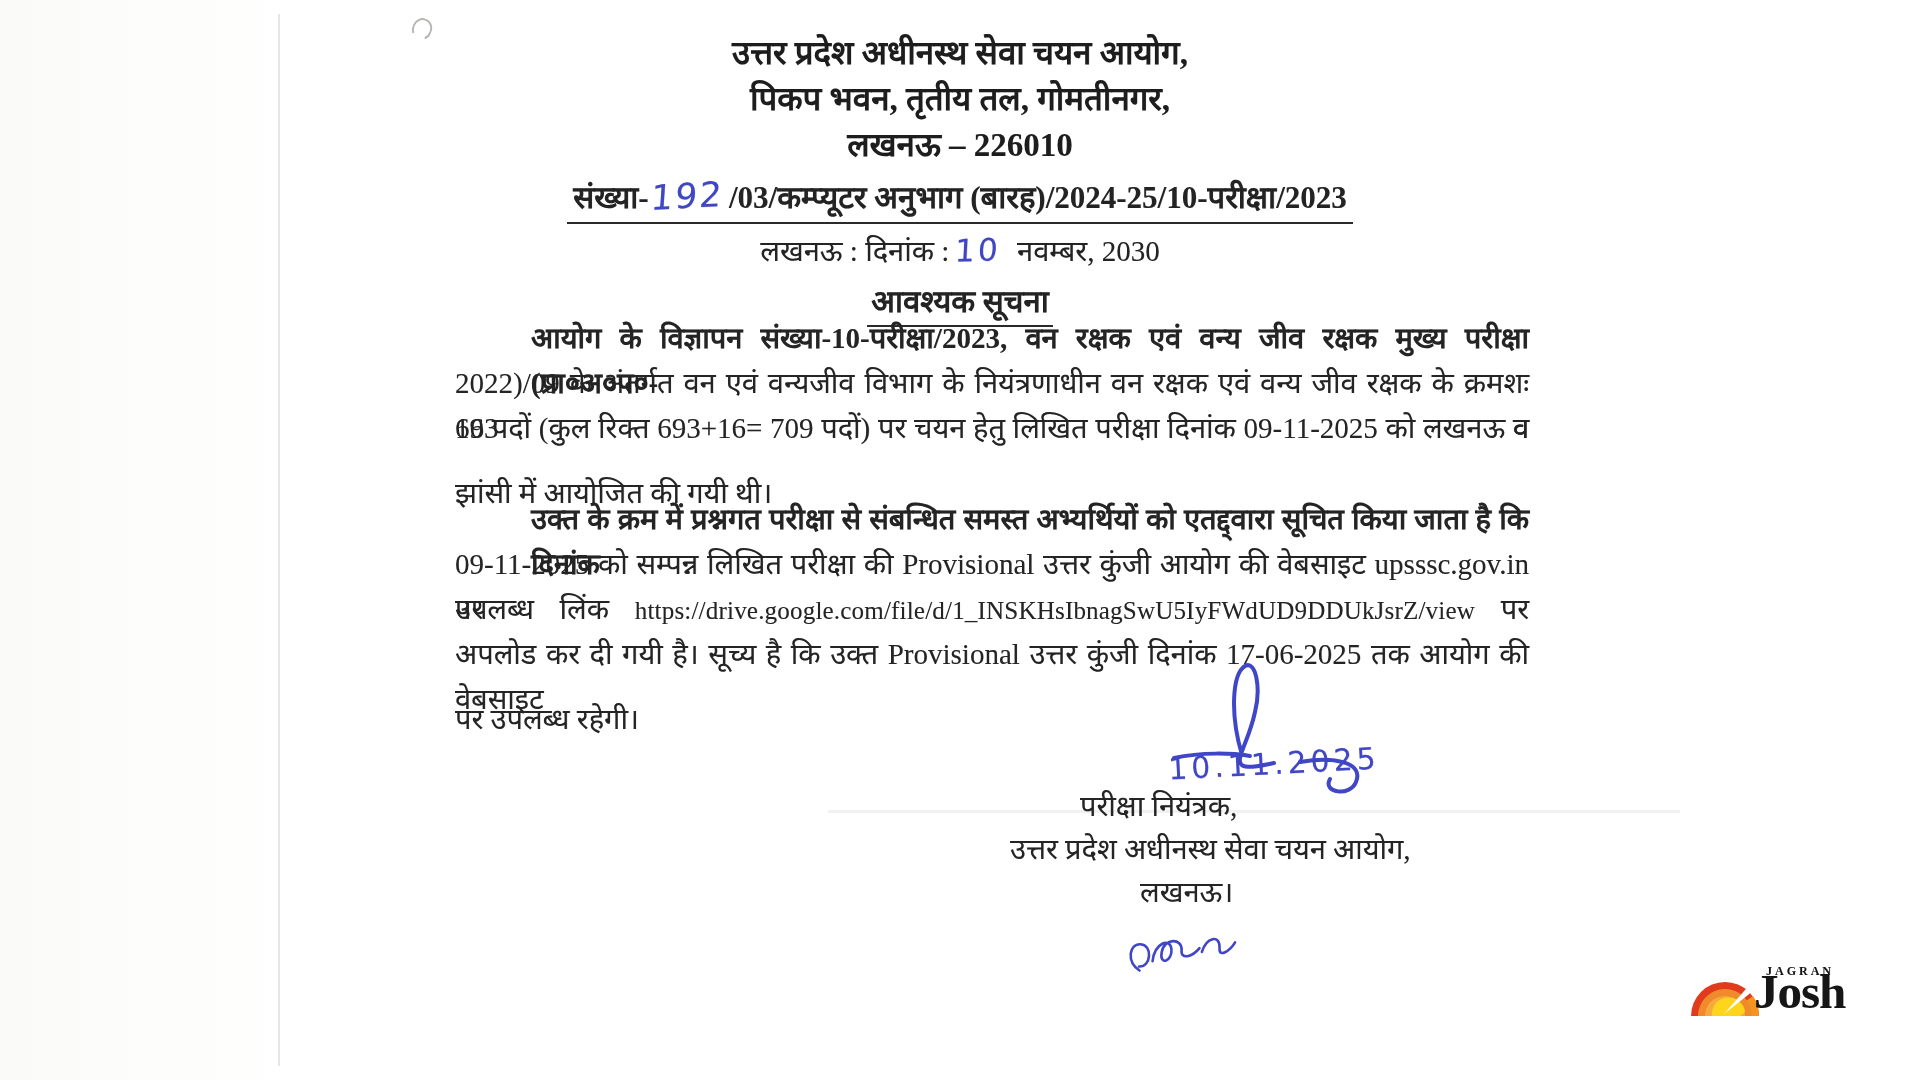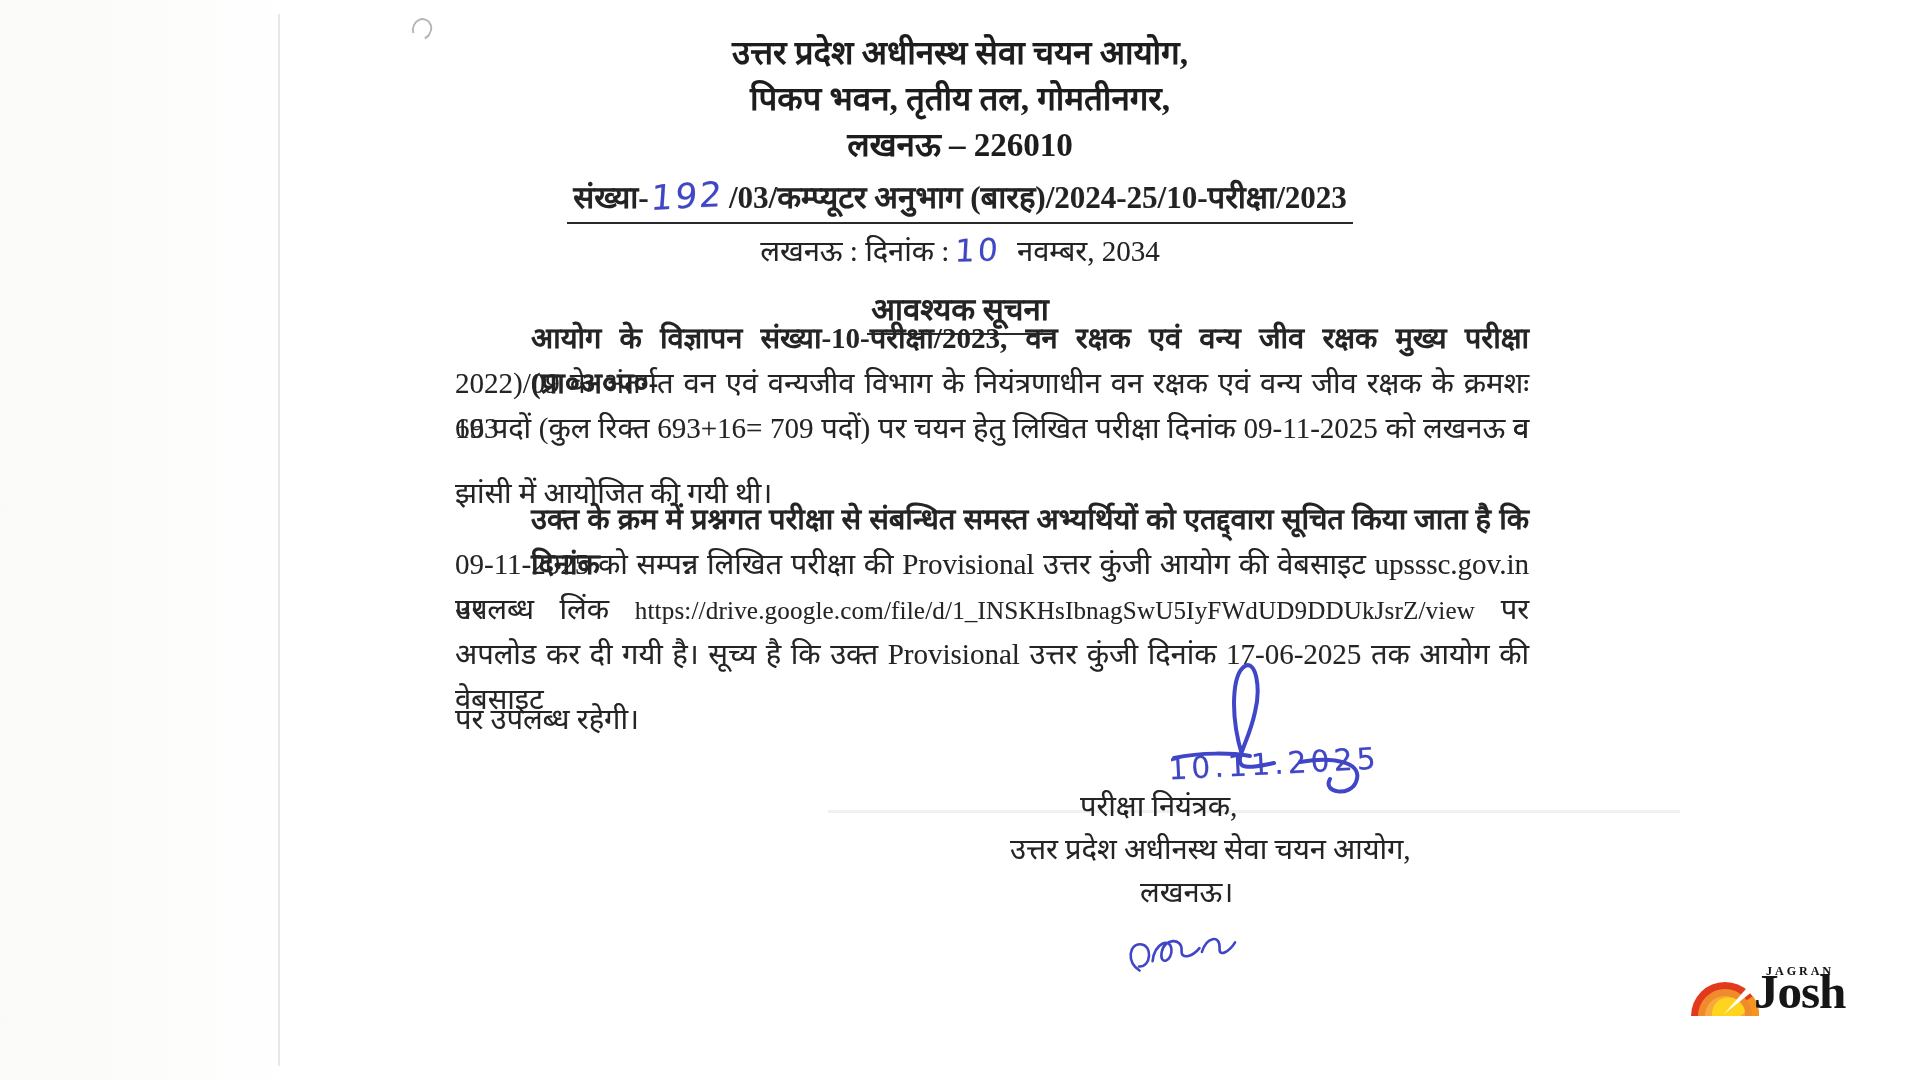--- a/index.html
+++ b/index.html
@@ -14,21 +14,21 @@
   .scan-band { position:absolute; left:828px; top:810px; width:852px; height:3px; background:rgba(120,120,120,0.10); }
 
   .doc-text { text-shadow:0.3px 0.4px 0.6px rgba(50,50,50,0.28); }
 
   
   .center-col { position:absolute; left:420px; top:30px; width:1080px; text-align:center; }
   .h-line { font-size:33px; font-weight:bold; line-height:46px; color:#1d1d1d; }
   .ref-line { margin-top:7px; font-size:31px; font-weight:bold; line-height:42px; }
   .ref-underline { display:inline-block; border-bottom:2.5px solid #2a2a2a; padding:0 6px 3px 6px; }
   .date-line { margin-top:6px; font-size:29px; line-height:40px; }
-  .notice-heading-wrap { margin-top:16px; }
+  .notice-heading-wrap { margin-top:8px; }
   .notice-heading { display:inline-block; font-size:31px; font-weight:bold; border-bottom:2.5px solid #2a2a2a; padding:0 4px 4px 4px; }
 
   
   .ink { color:#4046c8; font-family:"DejaVu Sans", sans-serif; font-weight:400; }
   .hand-num { display:inline-block; font-size:1.12em; transform:skewX(-7deg) rotate(-3deg); letter-spacing:2px; margin:0 6px 0 2px; }
   .hand-day { display:inline-block; font-size:1.08em; transform:skewX(-5deg) rotate(-2deg); letter-spacing:3px; margin:0 16px 0 6px; }
 
   
   .para { position:absolute; left:455px; width:1074px; font-size:29px; line-height:45px; color:#242424; }
   .para .pline { text-align:justify; text-align-last:justify; white-space:nowrap2; height:45px; overflow:visible; }
@@ -65,21 +65,21 @@
     <div class="h-line">पिकप भवन, तृतीय तल, गोमतीनगर,</div>
     <div class="h-line">लखनऊ – 226010</div>
 
     <div class="ref-line">
       <span class="ref-underline">
         <span>संख्या-</span><span class="ink hand-num">192</span><span>/03/कम्प्यूटर अनुभाग (बारह)/2024-25/10-परीक्षा/2023</span>
       </span>
     </div>
 
     <div class="date-line">
-      <span>लखनऊ :  दिनांक :</span><span class="ink hand-day">10</span><span>नवम्बर, 2034</span>
+      <span>लखनऊ :  दिनांक :</span><span class="ink hand-day">10</span><span>नवम्बर, 2030</span>
     </div>
 
     <div class="notice-heading-wrap">
       <span class="notice-heading">आवश्यक सूचना</span>
     </div>
   </div>
 
   <div class="para" style="top:316px;">
     <div class="pline first">आयोग के विज्ञापन संख्या-10-परीक्षा/2023, वन रक्षक एवं वन्य जीव रक्षक मुख्य परीक्षा (प्रा०अ०प०-</div>
     <div class="pline">2022)/09 के अंतर्गत वन एवं वन्यजीव विभाग के नियंत्रणाधीन वन रक्षक एवं वन्य जीव रक्षक के क्रमशः 693 व</div>

